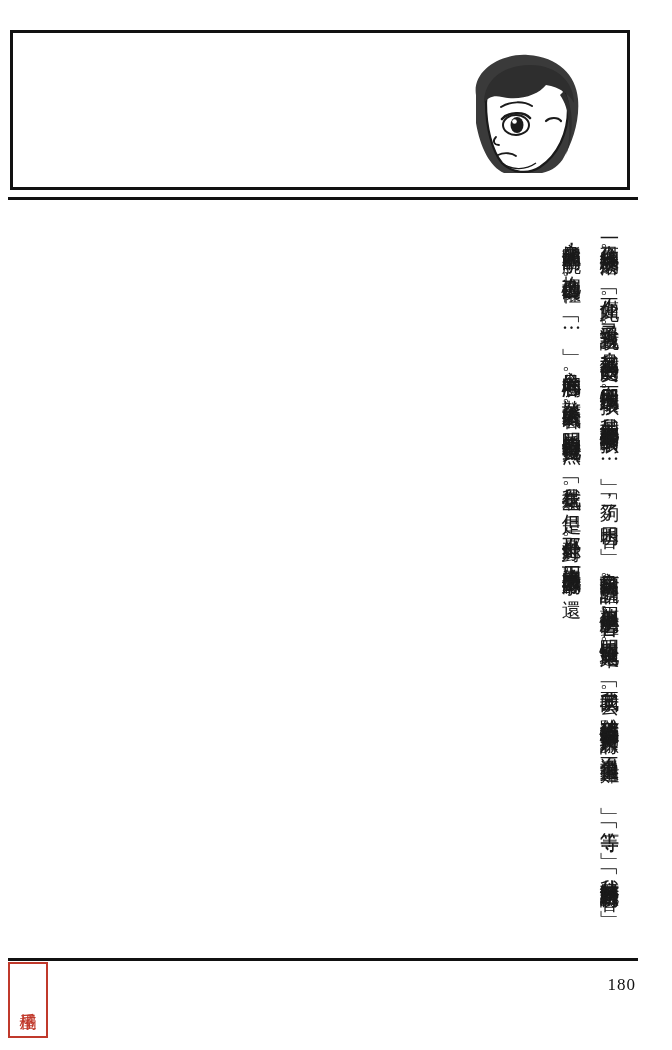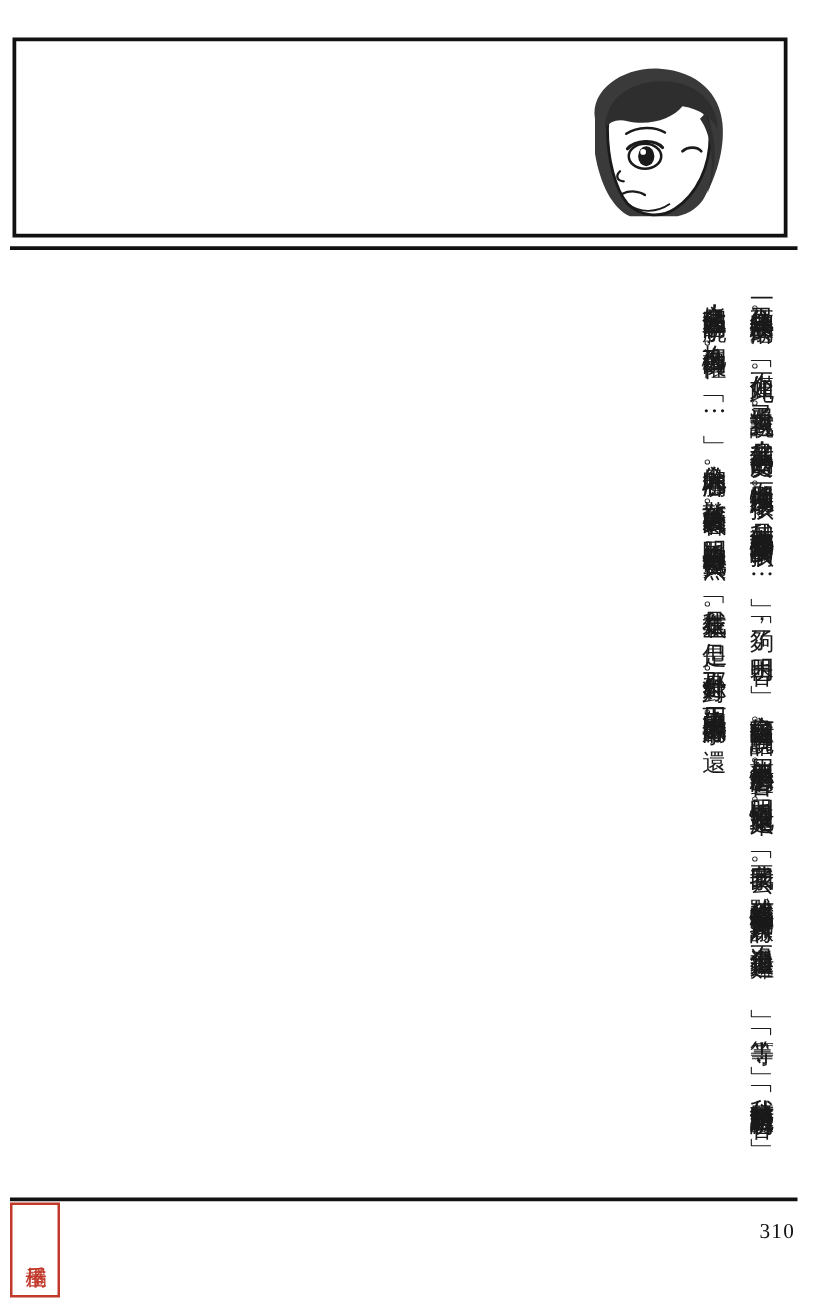--- a/index.html
+++ b/index.html
@@ -180,15 +180,15 @@
     <p class="indent">良介抓住明日香的手腕，抱進自己的懷裡。</p>
     <p class="indent">「…」</p>
     <p class="indent">良介的内心沸騰。散發著入浴後的香氣。明日香的身體也變得火熱。</p>
     <p class="indent">「我是在生氣。但是，那不是針對妳。用下流的手段威脅妳的弓子。還</p>
   </div>
 
   <div class="bottom-rule"></div>
 
   <div class="seal">千橘屋</div>
 
-  <div class="page-number">310</div>
+  <div class="page-number">180</div>
 
 </div>
 
 </body></html>

